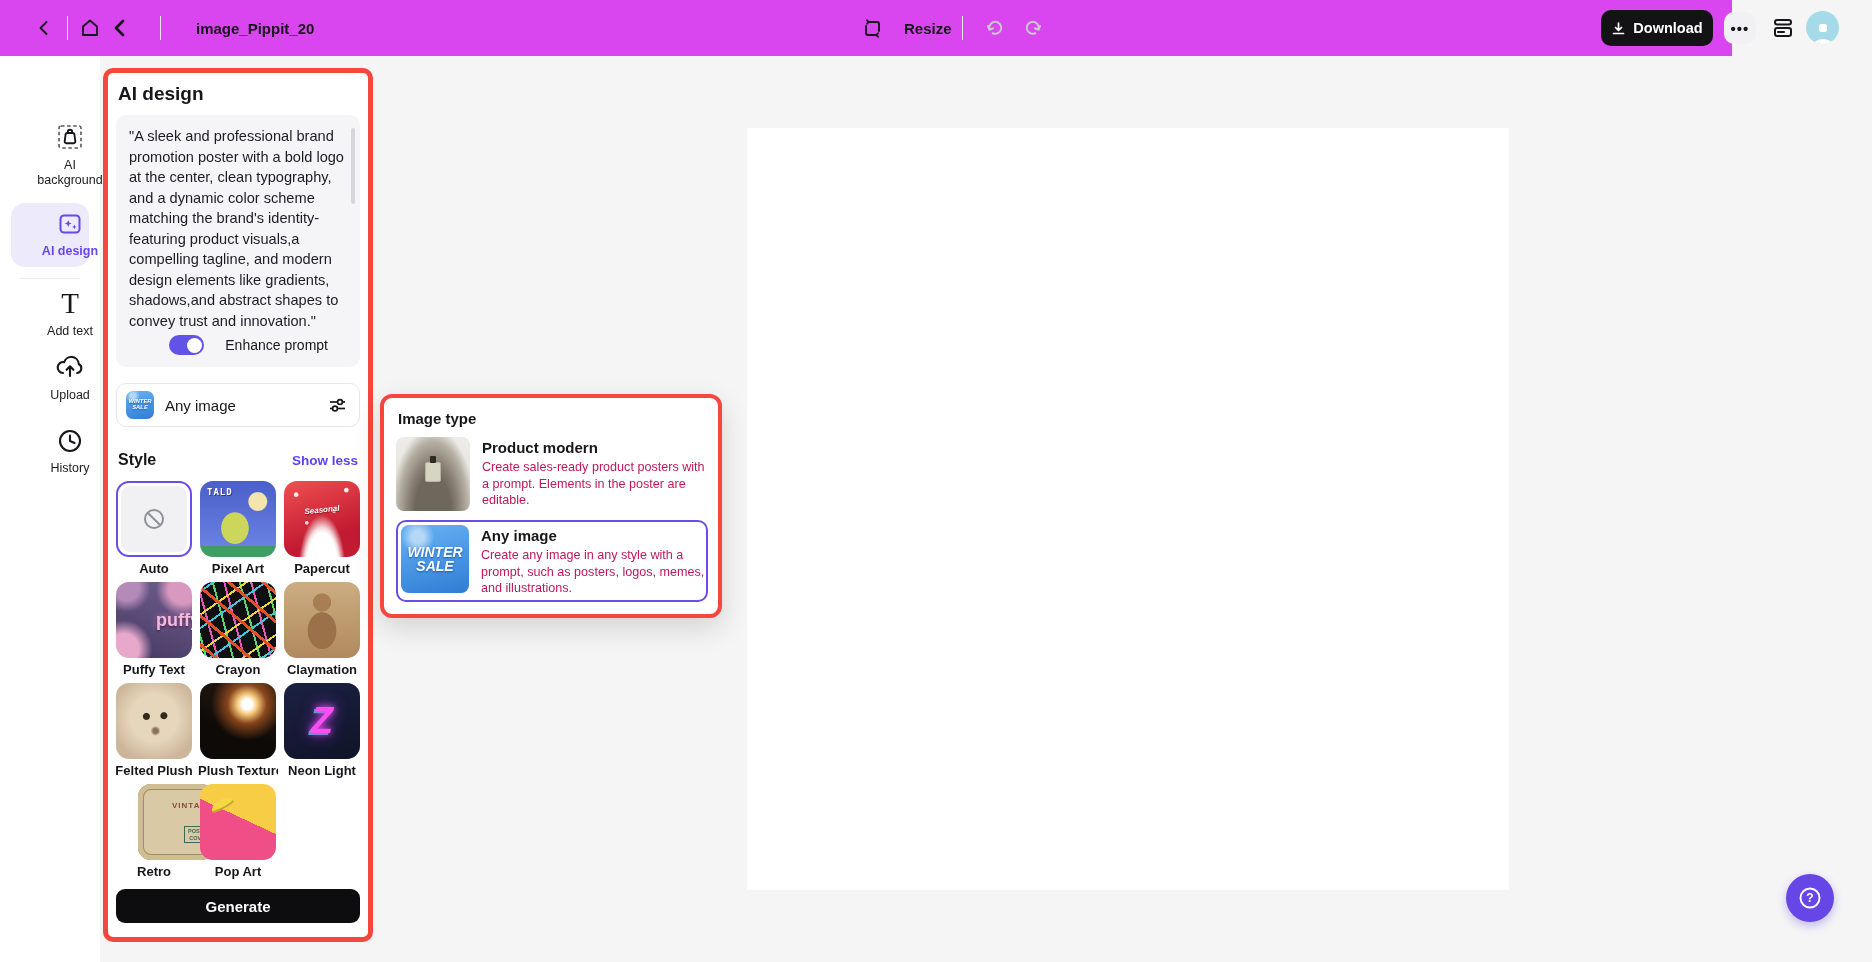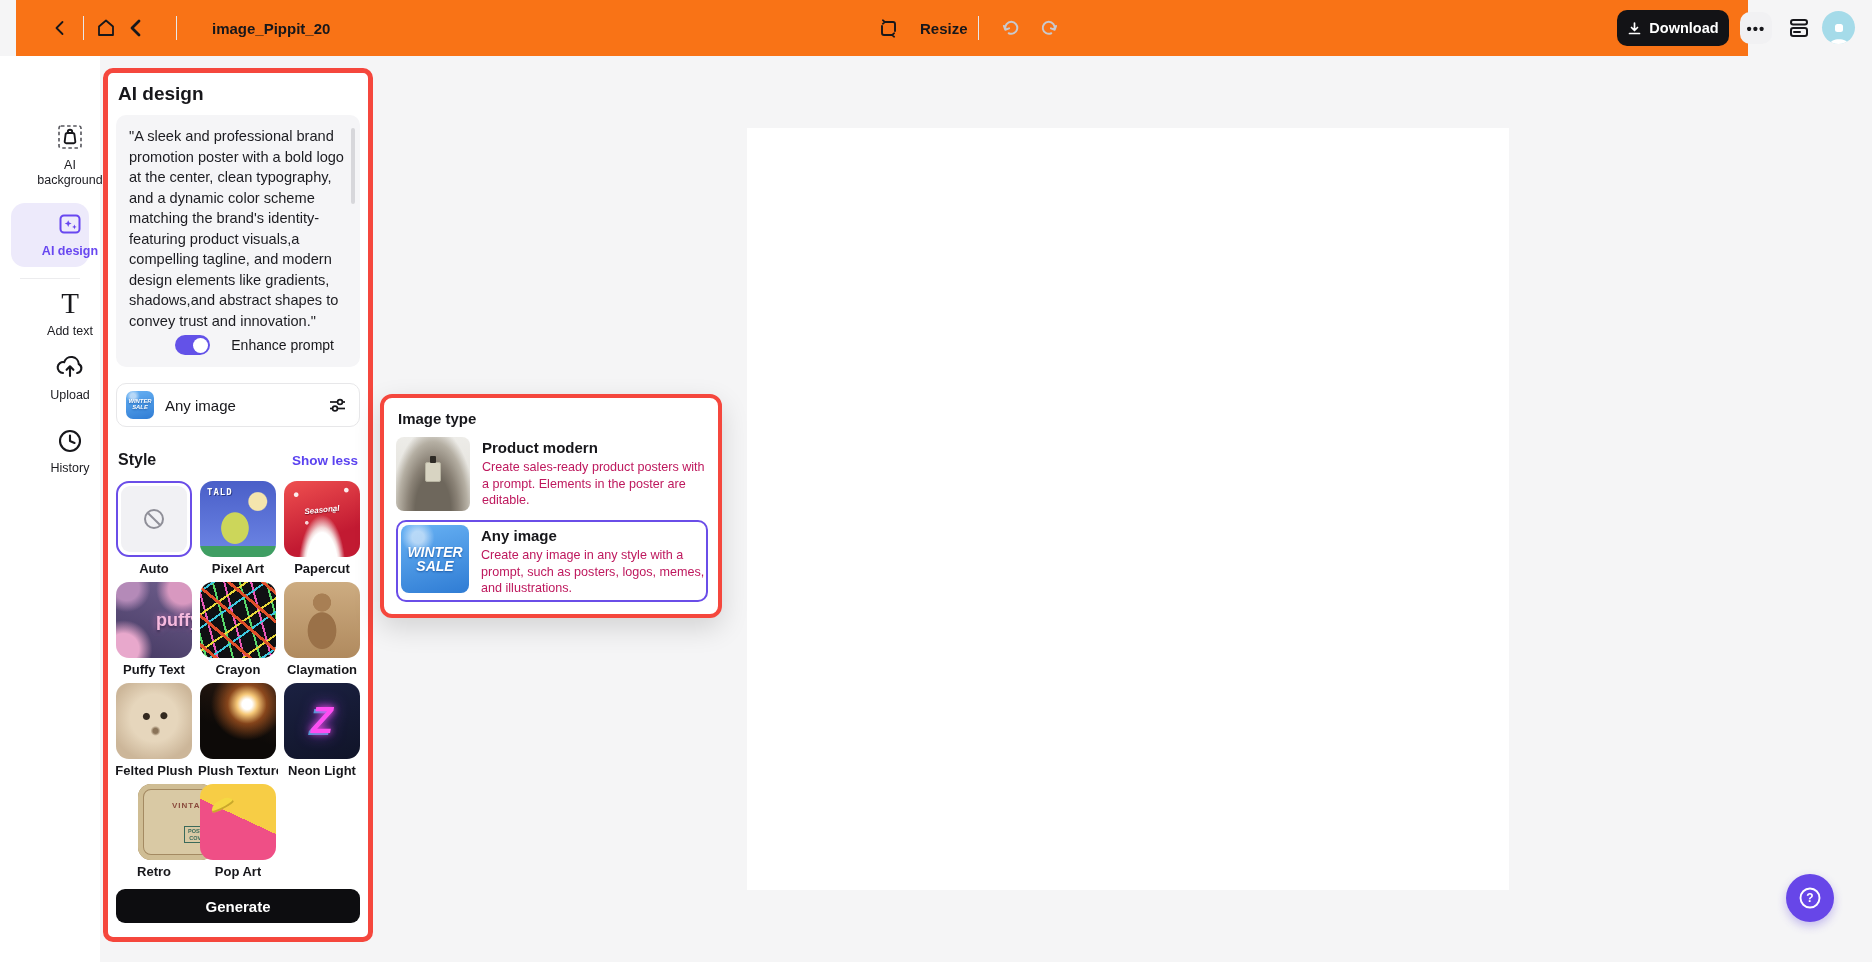--- a/index.html
+++ b/index.html
@@ -1,20 +1,20 @@
 <!DOCTYPE html>
 <html><head>
 <meta charset="utf-8">
 <style>
   * { margin:0; padding:0; box-sizing:border-box; }
   html,body { width:1872px; height:962px; overflow:hidden; }
   body { position:relative; background:#f5f5f6; font-family:"Liberation Sans", sans-serif; color:#17171b; }
 
   
-  .topbar { position:absolute; left:0; top:0; width:1732px; height:56px; background:#f97316; z-index:5;margin-left:16px; }
+  .topbar { position:absolute; left:0; top:0; width:1732px; height:56px; background:#d946ef; z-index:5; }
   .tb-item { position:absolute; display:flex; align-items:center; justify-content:center; }
   .vdiv { position:absolute; top:16px; width:1px; height:24px; background:#e8e8ea; }
   .tb-title { position:absolute; left:196px; top:0; height:56px; display:flex; align-items:center;
               font-size:15px; font-weight:700; max-width:118px; overflow:hidden; white-space:nowrap; }
   .btn-reset { background:none; border:none; cursor:pointer; font-family:inherit; }
   .resize-btn { position:absolute; left:862px; top:12px; height:32px; display:flex; align-items:center; gap:21px;
                 font-size:15px; font-weight:700; color:#17171b; }
   .undo,.redo { position:absolute; top:14px; width:28px; height:28px; display:flex; align-items:center; justify-content:center; }
   .download-btn { position:absolute; left:1601px; top:10px; width:112px; height:36px; border-radius:10px;
                   background:#131316; color:#fff; font-size:14.5px; font-weight:700;
@@ -36,21 +36,21 @@
 
   
   .panel { position:absolute; left:103px; top:68px; width:270px; height:874px; background:#fff;
            border:5px solid #f5473d; border-radius:10px; z-index:6;
            padding:8px 8px 14px 8px; display:flex; flex-direction:column; }
   .panel-title { font-size:19px; font-weight:700; margin:2px 0 10px 2px; }
   .prompt-card { position:relative; background:#f5f5f7; border-radius:10px; height:252px; padding:11px 14px 10px 13px;
                  display:flex; flex-direction:column; }
   .prompt-text { font-size:14.6px; line-height:20.5px; font-weight:500; color:#1c1c21; width:221px; overflow:hidden; flex:1; }
   .prompt-scrollbar { position:absolute; right:5px; top:13px; width:4px; height:76px; border-radius:2px; background:#d7d7db; }
-  .enhance-row { display:flex; align-items:center; justify-content:flex-end; gap:21px; margin:6px 12px 2px 0; }
+  .enhance-row { display:flex; align-items:center; justify-content:flex-end; gap:21px; margin:6px 18px 2px 0; }
   .toggle { position:relative; width:35px; height:20px; border-radius:10px; background:#6352e8; cursor:pointer; }
   .toggle .knob { position:absolute; right:2.5px; top:2.5px; width:15px; height:15px; border-radius:50%; background:#fff; }
   .enhance-label { font-size:14px; font-weight:500; color:#17171b; }
 
   .type-selector { margin-top:16px; height:44px; border:1px solid #e7e7e9; border-radius:10px;
                    display:flex; align-items:center; padding:0 12px 0 9px; cursor:pointer; background:#fff; }
   .type-selector .sel-label { font-size:15px; font-weight:500; margin-left:11px; flex:1; }
 
   .style-head { display:flex; align-items:center; justify-content:space-between; margin:24px 2px 0 2px; }
   .style-title { font-size:16px; font-weight:700; }

